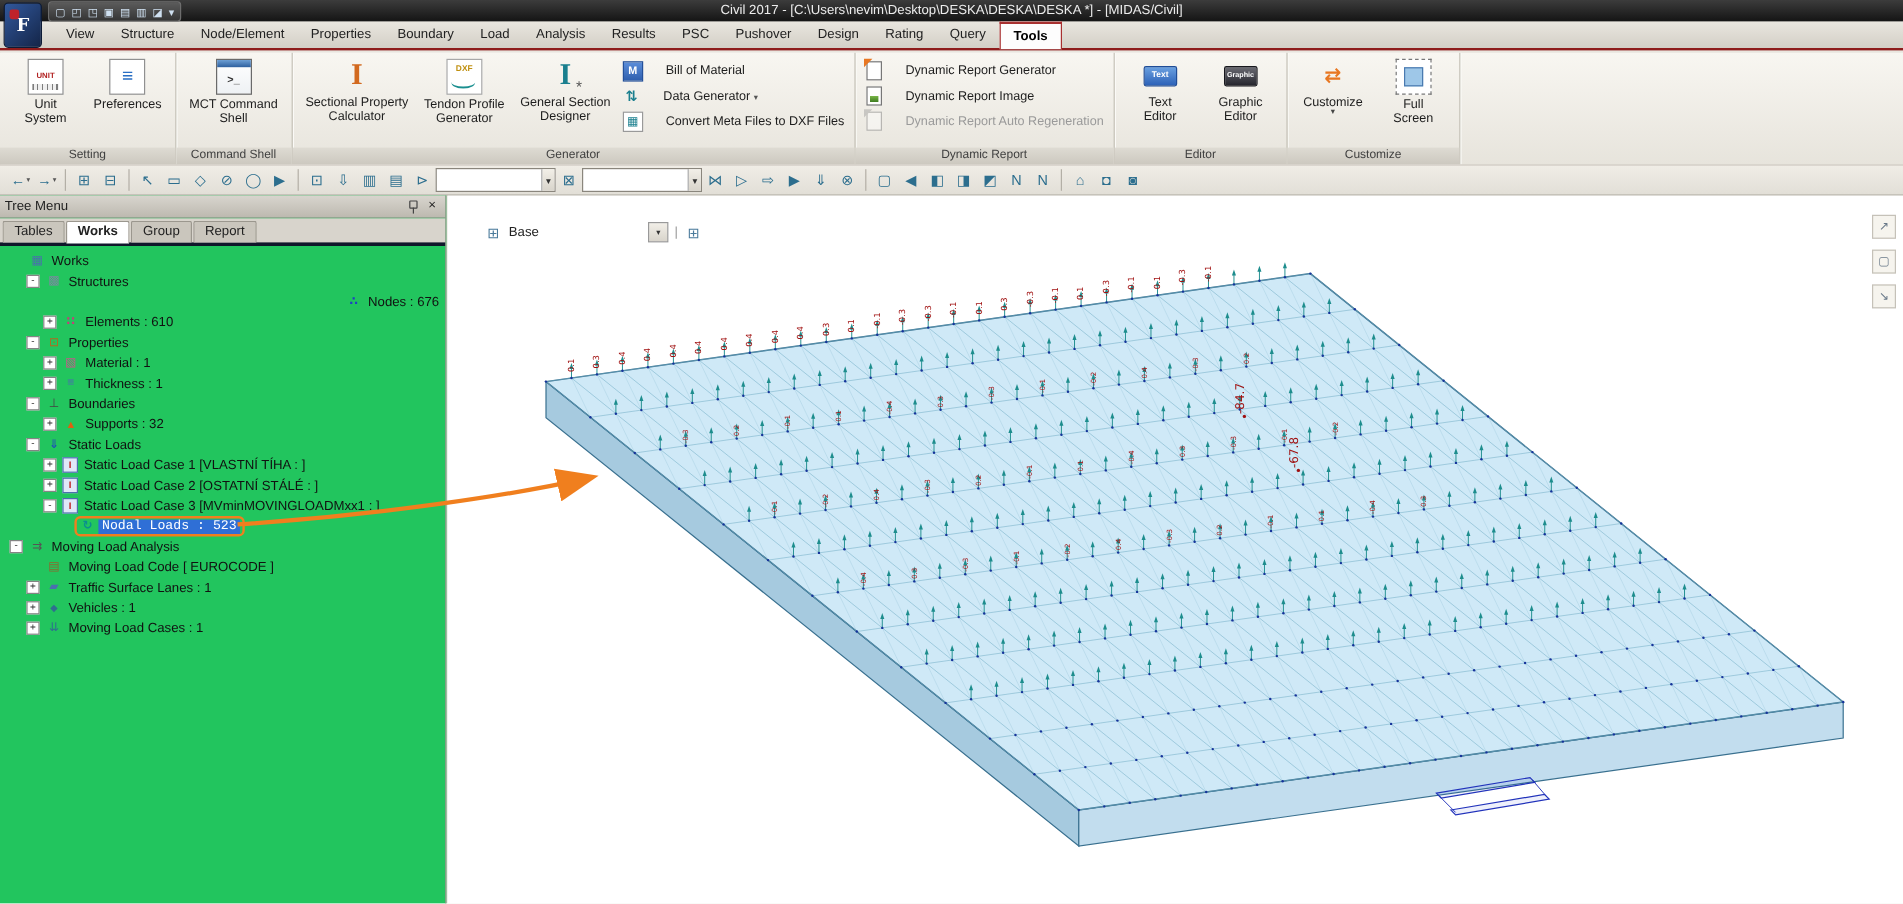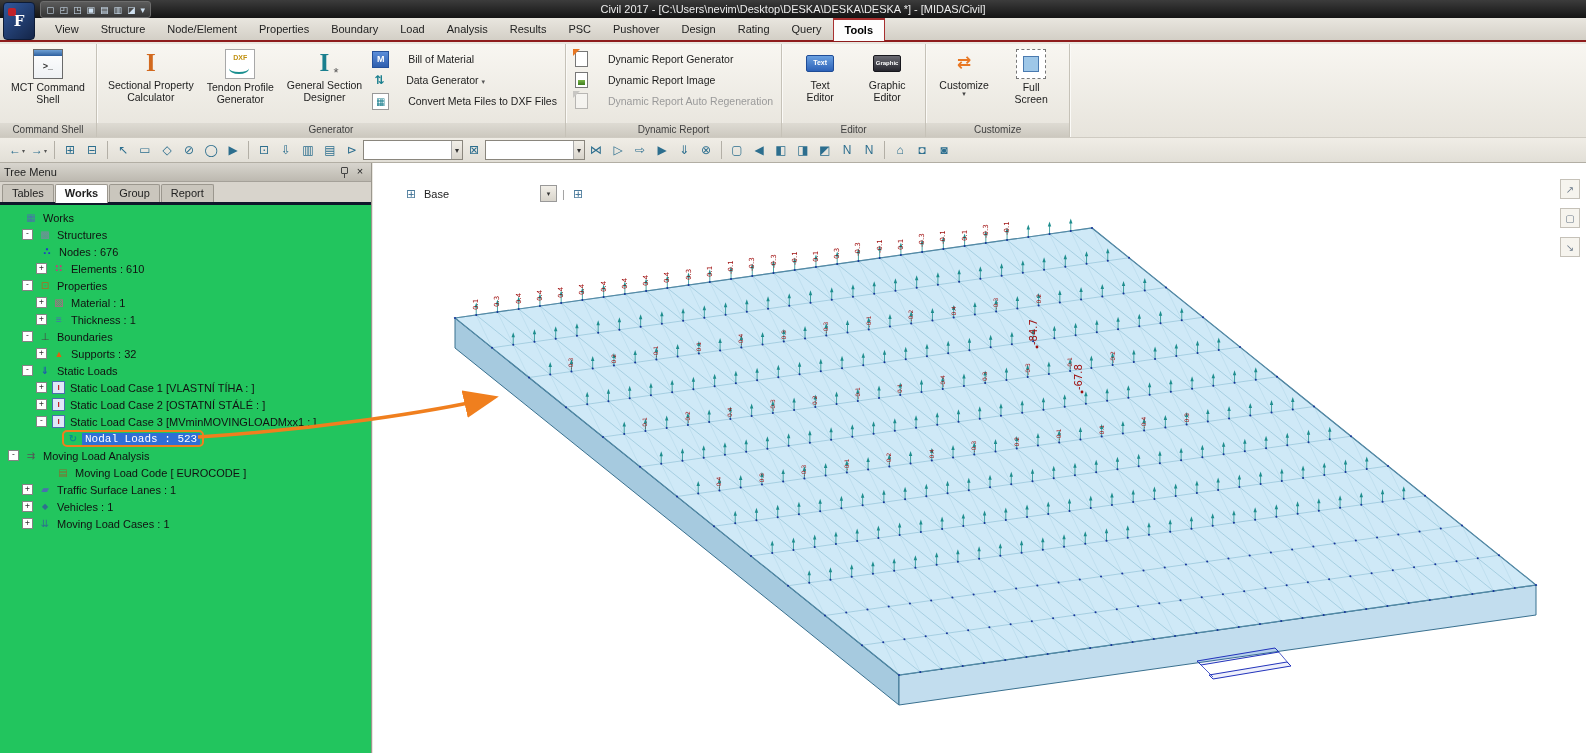--- a/index.html
+++ b/index.html
@@ -172,20 +172,35 @@
       <span class="menu-tab">PSC</span>
       <span class="menu-tab">Pushover</span>
       <span class="menu-tab">Design</span>
       <span class="menu-tab">Rating</span>
       <span class="menu-tab">Query</span>
       <span class="menu-tab active">Tools</span>
     </div>
 
   <div class="ribbon">
 
+    <div class="rgroup">
+      <div class="rgroup-body">
+        <div class="rbtn">
+          <span class="ricon ri-unit"></span>
+          <span>Unit</span>
+          <span>System</span>
+        </div>
+        <div class="rbtn">
+          <span class="ricon ri-pref"></span>
+          <span>Preferences</span>
+          <span></span>
+        </div>
+      </div>
+      <div class="rgroup-label">Setting</div>
+    </div>
 
     <div class="rgroup">
       <div class="rgroup-body">
         <div class="rbtn">
           <span class="ricon ri-mct"></span>
           <span>MCT Command</span>
           <span>Shell</span>
         </div>
       </div>
       <div class="rgroup-label">Command Shell</div>
@@ -440,21 +455,21 @@
         </div>
 
         <div class="trow" style="padding-left: 22px;">
           <span class="expander">-</span>
           <span class="tcontent">
             <span class="tree-icon ti-structures"></span>
             <span class="tlabel">Structures</span>
           </span>
         </div>
 
-        <div class="trow" style="padding-left: 24px;">
+        <div class="trow" style="padding-left: 36px; justify-content: flex-end;">
           <span class="expander"></span>
           <span class="tcontent">
             <span class="tree-icon ti-nodes"></span>
             <span class="tlabel">Nodes : 676</span>
           </span>
         </div>
 
         <div class="trow" style="padding-left: 36px;">
           <span class="expander">+</span>
           <span class="tcontent">
@@ -544,21 +559,21 @@
         </div>
 
         <div class="trow" style="padding-left: 8px;">
           <span class="expander">-</span>
           <span class="tcontent">
             <span class="tree-icon ti-moving-load"></span>
             <span class="tlabel">Moving Load Analysis</span>
           </span>
         </div>
 
-        <div class="trow" style="padding-left: 40px;">
+        <div class="trow" style="padding-left: 22px;">
           <span class="expander"></span>
           <span class="tcontent">
             <span class="tree-icon ti-code"></span>
             <span class="tlabel">Moving Load Code [ EUROCODE ]</span>
           </span>
         </div>
 
         <div class="trow" style="padding-left: 22px;">
           <span class="expander">+</span>
           <span class="tcontent">

